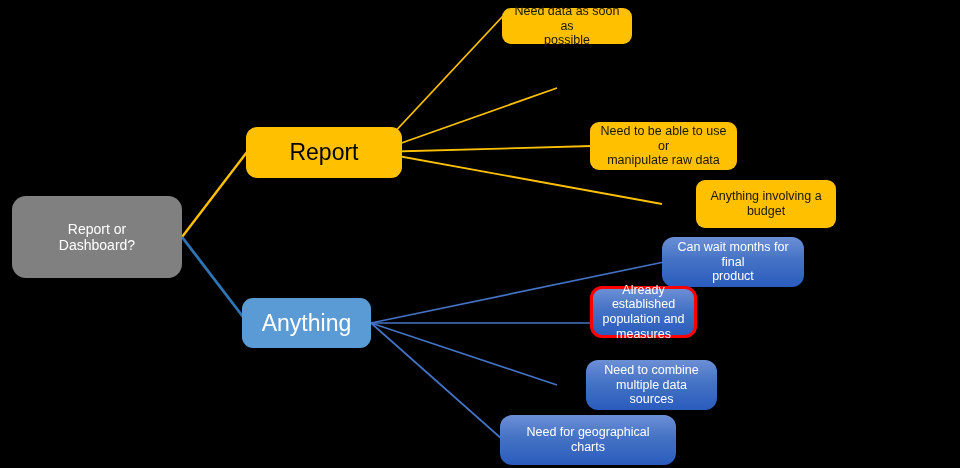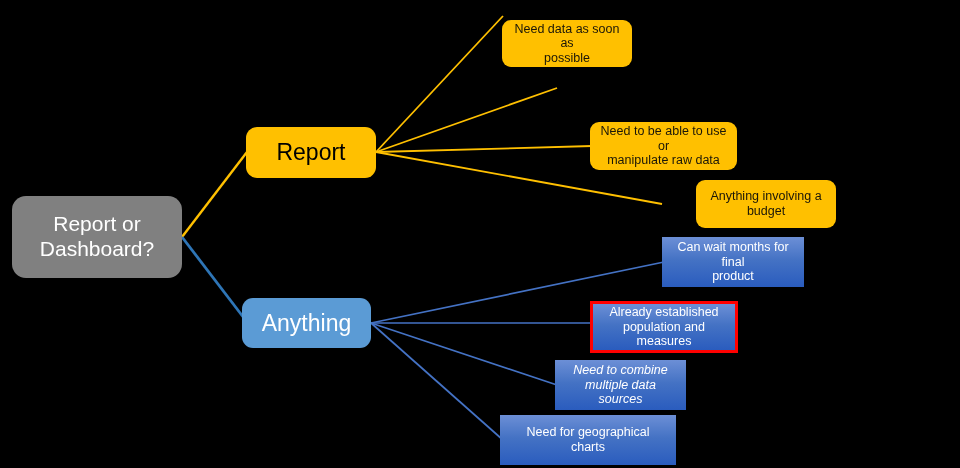--- a/index.html
+++ b/index.html
@@ -34,21 +34,21 @@
     justify-content: center;
     text-align: center;
     border-radius: 9px;
     padding: 3px 8px;
     line-height: 1.17;
     white-space: pre-line;
   }
   .node-root {
     background: #808080;
     color: #ffffff;
-    font-size: 21px;
+    font-size: 14px;
     border-radius: 14px;
   }
   .node-report {
     background: #FFC000;
     color: #000000;
     font-size: 23px;
     border-radius: 11px;
   }
   .node-dashboard {
     background: #5B9BD5;
@@ -59,21 +59,21 @@
   .node-yellow {
     background: #FFC000;
     color: #1a1608;
     font-size: 12.5px;
     border-radius: 9px;
   }
   .node-blue {
     background: linear-gradient(to bottom, #6C8FD6 0%, #4472C4 46%, #2A5CBE 100%);
     color: #ffffff;
     font-size: 12.5px;
-    border-radius: 0;
+    border-radius: 12px;
   }
   .node-blue.highlight {
     border: 3px solid #FF0000;
   }
 </style>
 </head>
 <body>
 
 <div id="canvas">
 
@@ -90,33 +90,33 @@
 
     <line x1="371" y1="323" x2="664" y2="262" stroke="#4472C4" stroke-width="1.7"></line>
     <line x1="371" y1="323" x2="592" y2="323" stroke="#4472C4" stroke-width="1.5"></line>
     <line x1="371" y1="323" x2="557" y2="385" stroke="#4472C4" stroke-width="1.7"></line>
     <line x1="371" y1="323" x2="503" y2="440" stroke="#4472C4" stroke-width="1.7"></line>
   </svg>
 
   <div class="node node-root" style="left:12px; top:196px; width:170px; height:82px;">Report or
 Dashboard?</div>
 
-  <div class="node node-report" style="left:246px; top:127px; width:130px; height:51px;">Report</div>
+  <div class="node node-report" style="left:246px; top:127px; width:156px; height:51px;">Report</div>
 
-  <div class="node node-yellow" style="left:502px; top:20px; width:130px; height:47px;">Need data as soon as
+  <div class="node node-yellow" style="left:502px; top:8px; width:130px; height:36px;">Need data as soon as
 possible</div>
   <div class="node node-yellow" style="left:590px; top:122px; width:147px; height:48px;">Need to be able to use or
 manipulate raw data</div>
   <div class="node node-yellow" style="left:696px; top:180px; width:140px; height:48px;">Anything involving a
 budget</div>
 
   <div class="node node-dashboard" style="left:242px; top:298px; width:129px; height:50px;">Anything</div>
 
   <div class="node node-blue" style="left:662px; top:237px; width:142px; height:50px;">Can wait months for final
 product</div>
-  <div class="node node-blue highlight" style="left:590px; top:301px; width:148px; height:52px;">Already established
+  <div class="node node-blue highlight" style="left:590px; top:286px; width:107px; height:52px;">Already established
 population and
 measures</div>
-  <div class="node node-blue" style="left:555px; top:360px; width:131px; height:50px;font-style:italic;">Need to combine
+  <div class="node node-blue" style="left:586px; top:360px; width:131px; height:50px;">Need to combine
 multiple data sources</div>
   <div class="node node-blue" style="left:500px; top:415px; width:176px; height:50px;">Need for geographical charts</div>
 
 </div>
 
 </body></html>

